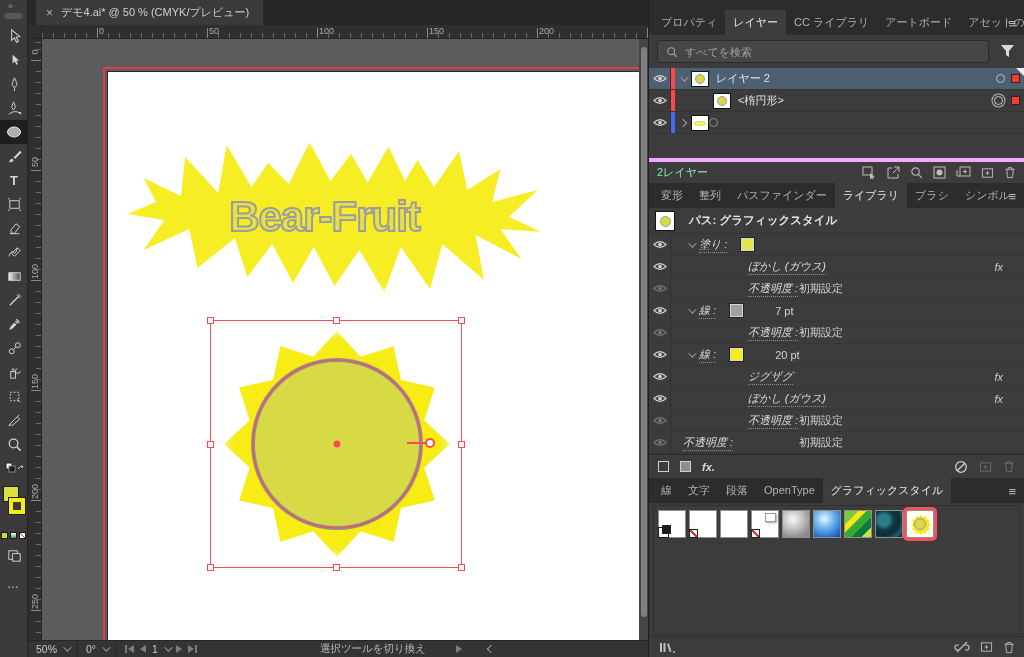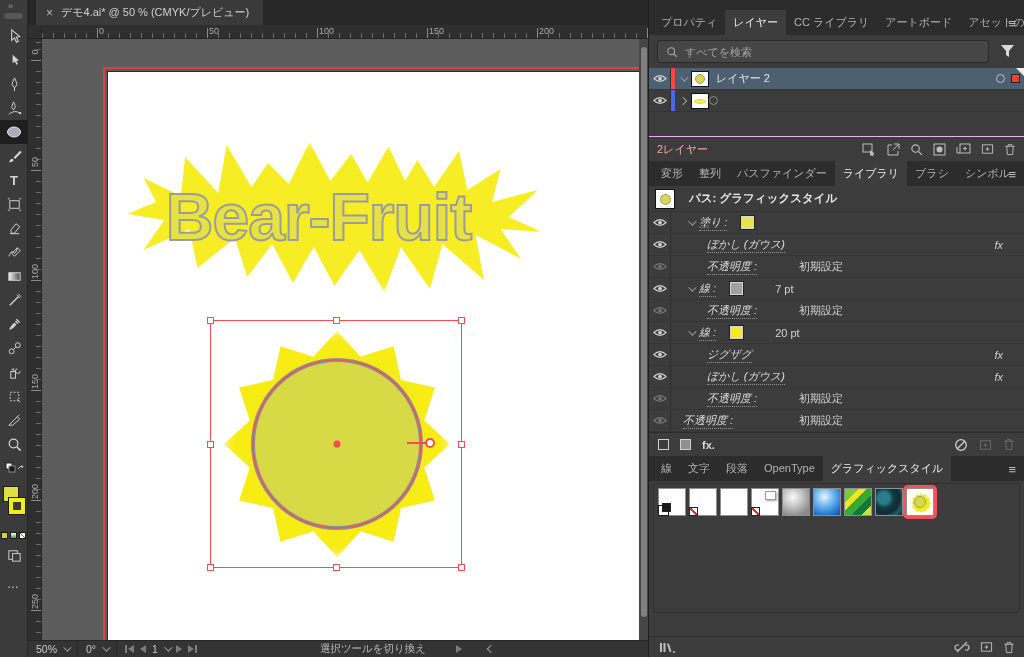--- a/index.html
+++ b/index.html
@@ -48,23 +48,23 @@
   #vruler .ticks-major { position:absolute; top:0; right:0; width:10px; height:100%;
     background-image:repeating-linear-gradient(180deg,#8a8a8a 0 1px,transparent 1px 110px); background-position:0 21px; }
   .vr-num { position:absolute; left:0px; font-size:9px; color:#a8a8a8; transform:rotate(-90deg); transform-origin:center; width:14px; text-align:center; }
 
   
   #canvas { position:absolute; left:42px; top:39px; width:606px; height:601px; background:#5c5c5c; overflow:hidden; }
   .bleed { position:absolute; left:61px; top:28px; width:700px; height:700px; border:2px solid #d8414a; }
   .artboard { position:absolute; left:66px; top:33px; width:532px; height:568px; background:#ffffff; outline:1px solid #2a2a2a; }
   .burst { position:absolute; left:85px; top:103px; width:415px; height:150px; background:#f7ec13; filter:blur(5px); opacity:.92;
     clip-path:polygon(0% 48%,7% 40%,4% 24%,13% 36%,14% 10%,22% 34%,24% 2%,30% 30%,34% 14%,39% 28%,44% 0%,49% 26%,54% 8%,58% 27%,63% 3%,67% 26%,70% 12%,74% 30%,80% 6%,82% 32%,90% 18%,88% 40%,99% 32%,92% 50%,100% 60%,90% 58%,95% 78%,84% 62%,86% 92%,76% 68%,73% 98%,66% 70%,62% 100%,56% 72%,50% 96%,45% 70%,40% 94%,35% 68%,29% 90%,26% 64%,17% 84%,15% 58%,4% 72%,9% 52%); }
-  .headline { position:absolute; left:69px; top:103px; width:415px; height:150px;
+  .headline { position:absolute; left:75px; top:103px; width:415px; height:150px;
     display:flex; align-items:center; justify-content:center;
-    font-size:66px; font-weight:bold; letter-spacing:-1px; color:#e7e243;
+    font-size:42px; font-weight:bold; letter-spacing:-1px; color:#e7e243;
     -webkit-text-stroke:2px #9a9ca0; }
   .star { clip-path:polygon(100% 50%,88.6% 60.4%,93.3% 75%,78.3% 78.3%,75% 93.3%,60.4% 88.6%,50% 100%,39.6% 88.6%,25% 93.3%,21.7% 78.3%,6.7% 75%,11.4% 60.4%,0% 50%,11.4% 39.6%,6.7% 25%,21.7% 21.7%,25% 6.7%,39.6% 11.4%,50% 0%,60.4% 11.4%,75% 6.7%,78.3% 21.7%,93.3% 25%,88.6% 39.6%); }
   .sun { position:absolute; left:182px; top:292px; width:226px; height:226px; background:#f7ec13; filter:blur(6px); }
   .circle-svg { position:absolute; left:203px; top:313px; }
   .bbox { position:absolute; left:168px; top:281px; width:252px; height:248px; border:1px solid #ff4a55; }
   .hdl { position:absolute; width:7px; height:7px; background:#ffffff; border:1px solid #ff4a55; }
   .wline { position:absolute; left:196px; top:121px; width:20px; height:2px; background:#ff4a55; }
   .widget { position:absolute; left:214px; top:117px; width:10px; height:10px; border:2px solid #ff4a55; border-radius:50%; background:#fff; }
   .vscroll { position:absolute; left:597px; top:0; width:9px; height:601px; background:#464646; }
   .vthumb { position:absolute; left:1.5px; top:8px; width:6px; height:570px; background:#808080; border-radius:3px; }
@@ -109,43 +109,43 @@
   .lthumb { width:18px; height:16px; background:#fff; border:1px solid #111; position:relative; flex:none; }
   .lthumb .dot { position:absolute; left:3px; top:2px; width:10px; height:10px; border-radius:50%; background:#d7d945; border:1px solid #9a9a9a; }
   .lthumb .squig { position:absolute; left:2px; top:5px; width:12px; height:5px; border:2px solid #e8e33e; border-radius:45%; }
   .lname { margin-left:7px; font-size:11px; color:#e2e2e2; flex:1; white-space:nowrap; overflow:hidden; }
   .tgt { width:9px; height:9px; border:1px solid #bdbdbd; border-radius:50%; flex:none; margin-right:6px; }
   .tgt.double { box-shadow:0 0 0 1.5px #3c3c3c, 0 0 0 2.5px #bdbdbd; margin-right:8px; }
   .tgt.dim { border-color:#8a8a8a; }
   .selbadge { width:9px; height:9px; background:#ff3b30; border:1px solid #262626; flex:none; margin-right:4px; }
   .corner-tri { position:absolute; right:0; top:0; width:0; height:0; border-top:8px solid #ececec; border-left:8px solid transparent; }
   .lfill { height:24px; background:#3c3c3c; }
-  .pfooter { height:25px; background:#3c3c3c; border-top:1px solid #f0abfc; display:flex; align-items:center; padding:0 8px; color:#fca5a5; }
+  .pfooter { height:25px; background:#3c3c3c; border-top:4px solid #f0abfc; display:flex; align-items:center; padding:0 8px; color:#86efac; }
   .pfooter .count { font-size:11px; }
   .ficons { margin-left:auto; display:flex; gap:10px; align-items:center; color:#bdbdbd; }
 
   .ap-header { height:26px; display:flex; align-items:center; padding-left:6px; background:#3c3c3c; border-bottom:1px solid #343434; }
   .ap-thumb { width:20px; height:20px; background:#fff; border:1px solid #141414; position:relative; }
   .ap-thumb .dot { position:absolute; left:4px; top:4px; width:11px; height:11px; border-radius:50%; background:#d7d945; border:1px solid #9a9a9a; }
   .ap-title { margin-left:14px; font-size:11.5px; font-weight:bold; color:#e6e6e6; }
   .ap-row { height:22px; display:flex; align-items:center; background:#3c3c3c; border-bottom:1px solid #363636; position:relative; font-size:11px; }
   .ap-label { color:#dcdcdc; border-bottom:1px dotted #8f8f8f; white-space:nowrap;font-style:italic; }
   .ind1 { margin-left:12px; }
-  .ind2 { margin-left:36px; }
+  .ind2 { margin-left:77px; }
   .ap-sw { width:13px; height:13px; border:1px solid #d6d6d6; outline:1px solid #222; margin-left:14px; }
   .sw-yellowsoft { background:#e6e54c; }
   .sw-gray { background:#a0a0a0; }
   .sw-yellow { background:#f5ec19; }
   .ap-val { position:absolute; left:150px; color:#d3d3d3; }
   .ap-val2 { margin-left:32px; color:#d3d3d3;text-align:center; }
   .fx { position:absolute; right:21px; font-style:italic; color:#cfcfcf; font-size:11px; }
   .ap-footer { height:24px; background:#3c3c3c; border-top:1px solid #2b2b2b; display:flex; align-items:center; gap:11px; padding:0 9px; color:#cfcfcf; }
   .sq-o { width:11px; height:11px; border:1.5px solid #cfcfcf; }
   .sq-f { width:11px; height:11px; border:1.5px solid #cfcfcf; background:#8f8f8f; }
-  .fx-add { font-size:11px; font-weight:bold; color:#dadada; }
+  .fx-add { font-style:italic; font-size:11px; font-weight:bold; color:#dadada; }
   .ap-right { margin-left:auto; display:flex; gap:11px; align-items:center; }
 
   .gs-body { position:relative; height:152px; background:#3c3c3c; }
   .gs-list { position:absolute; left:4px; top:2px; right:4px; height:130px; border:1px solid #2f2f2f; border-radius:3px; background:#3c3c3c; padding:4px; }
   .gs-swrow { display:flex; gap:3px; }
   .gsw { width:28px; height:28px; background:#fff; border:1px solid #8f8f8f; position:relative; flex:none; }
   .gsw .badge { position:absolute; left:-1px; bottom:-1px; width:9px; height:9px; background:#fff; border:1px solid #222; }
   .gsw .badge.slash { background:linear-gradient(45deg,#fff 40%,#e03030 40% 60%,#fff 60%); }
   .gsw .badge.black { background:#1a1a1a; left:3px; bottom:3px; box-shadow:-3px 3px 0 #fff,-3px 3px 0 1px #1a1a1a; }
   .gsw .tr-box { position:absolute; right:2px; top:2px; width:11px; height:9px; background:#fff; border:1px solid #999; box-shadow:1px 1px 2px rgba(0,0,0,.35); }
@@ -434,20 +434,37 @@
       <span class="chevcell">
           <span class="cv"></span>
         </span>
       <span class="lthumb">
           <span class="dot"></span>
         </span>
       <span class="lname">レイヤー 2</span>
       <span class="tgt"></span>
       <span class="selbadge"></span>
       <span class="corner-tri"></span>
+    </div>
+    <div class="lrow">
+      <span class="eyecell">
+          <svg width="14" height="9" viewBox="0 0 16 10">
+            <path d="M1 5Q8 -1.5 15 5Q8 11.5 1 5Z" fill="none" stroke="currentColor" stroke-width="1.2"></path>
+            <circle cx="8" cy="5" r="2.1" fill="currentColor"></circle>
+          </svg>
+        </span>
+      <span class="colorbar cb-red"></span>
+      <span class="sp22"></span>
+      <span class="chevcell"></span>
+      <span class="lthumb">
+          <span class="dot"></span>
+        </span>
+      <span class="lname">&lt;楕円形&gt;</span>
+      <span class="tgt double"></span>
+      <span class="selbadge"></span>
     </div>
     <div class="lrow">
       <span class="eyecell">
           <svg width="14" height="9" viewBox="0 0 16 10">
             <path d="M1 5Q8 -1.5 15 5Q8 11.5 1 5Z" fill="none" stroke="currentColor" stroke-width="1.2"></path>
             <circle cx="8" cy="5" r="2.1" fill="currentColor"></circle>
           </svg>
         </span>
       <span class="colorbar cb-blue"></span>
       <span class="chevcell">

